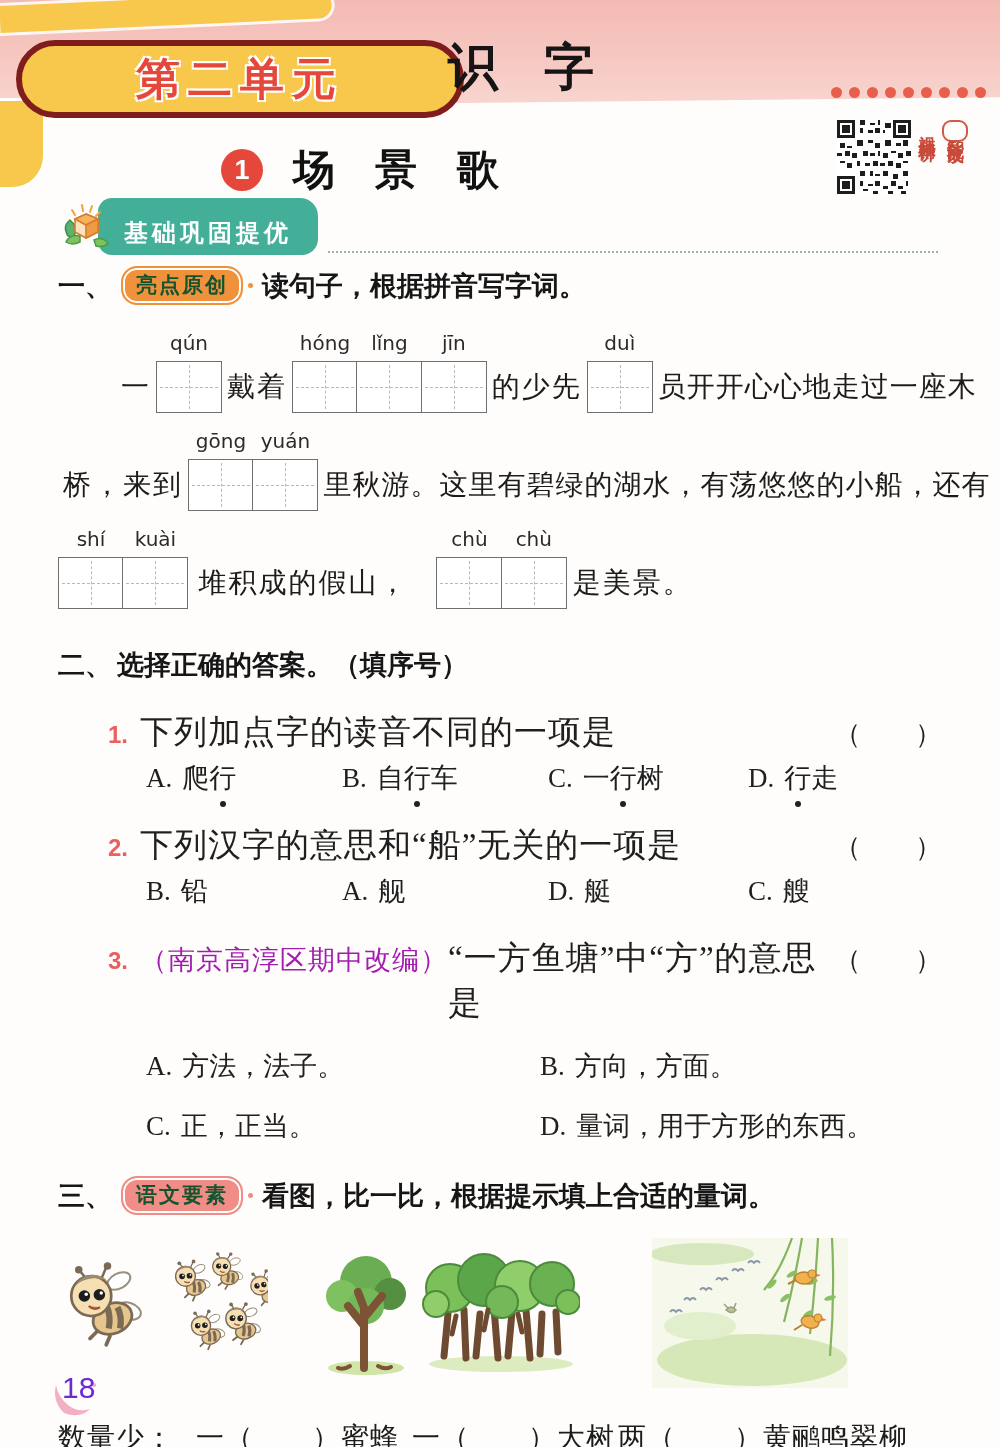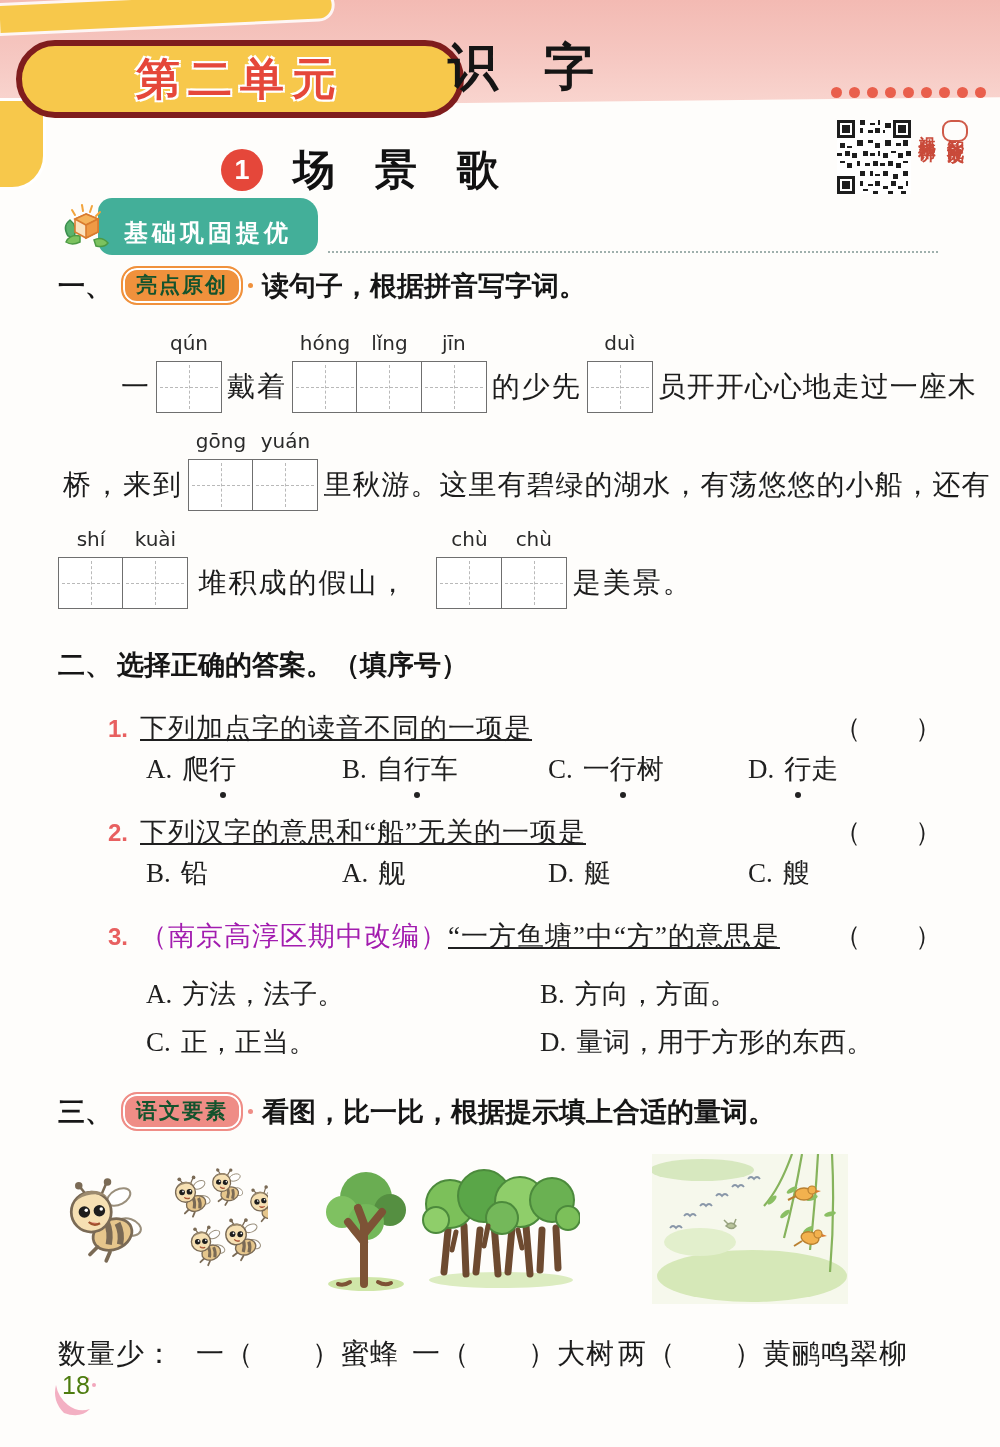--- a/index.html
+++ b/index.html
@@ -103,43 +103,43 @@
   .cell .hl { position:absolute; left:3px; right:3px; top:50%; border-top:1.5px dashed #b9b9b9; }
   .cell .vl { position:absolute; top:3px; bottom:3px; left:50%; border-left:1.5px dashed #b9b9b9; }
   .py {
     position:absolute; top:-31px; left:-10px; right:-10px; text-align:center;
     font-family:"DejaVu Sans",sans-serif; font-weight:normal; font-size:20px; color:#2a2a2a;
   }
 
   .qitem { display:flex; align-items:baseline; margin-top:27px; padding-left:50px; }
   .qnum { font-family:"Liberation Sans",sans-serif; font-weight:bold; font-size:24px; color:#e86060; margin-right:12px; flex:none; }
   .qsource { font-family:"Liberation Serif",serif; font-size:27px; color:#a21caf; letter-spacing:1px; white-space:nowrap; }
-  .qtext { font-family:"Liberation Serif",serif; font-size:27px; letter-spacing:1px;text-decoration:underline; }
+  .qtext { font-family:"Liberation Serif",serif; font-size:33px; letter-spacing:1px; }
   .bracket { margin-left:auto; font-family:"Liberation Serif",serif; font-size:27px; flex:none; }
 
   .opts4 { display:grid; grid-template-columns:196px 206px 200px 1fr; margin:5px 0 6px 88px; }
-  .opts2 { display:grid; grid-template-columns:394px 1fr; row-gap:12px; margin:22px 0 2px 88px; }
+  .opts2 { display:grid; grid-template-columns:394px 1fr; row-gap:24px; margin:22px 0 2px 88px; }
   .opt { font-family:"Liberation Serif",serif; font-size:27px; white-space:nowrap; }
   .olabel { margin-right:10px; }
   .dotted { position:relative; display:inline-block; }
   .dotted::after {
     content:""; position:absolute; left:50%; transform:translateX(-50%);
     bottom:-11px; width:6px; height:6px; border-radius:50%; background:#222;
   }
   .dotted:empty::after { display:none; }
 
   .imgs { display:flex; align-items:center; height:152px; margin-top:22px; }
   .imgs svg { flex:none; }
 
   .count-row { display:grid; grid-template-columns:138px 216px 206px auto; align-items:baseline; margin-top:30px; }
   .count-row .kai { letter-spacing:1px; }
 
   .page-num { position:absolute; left:56px; bottom:34px; width:52px; height:44px; }
   .page-num svg { position:absolute; left:-6px; top:6px; width:52px; height:44px; }
-  .page-num b { position:relative; font-family:"Liberation Sans",sans-serif; font-weight:normal; font-size:25px; color:#4d7c0f; left:6px; top:2px; }
+  .page-num b { position:relative; font-family:"Liberation Sans",sans-serif; font-weight:normal; font-size:30px; color:#6d28d9; left:6px; top:2px; }
 </style>
 </head>
 <body>
 
 <div class="page">
 
   <div class="header">
     <div class="banner"></div>
     <div class="yellow-strip"></div>
     <div class="yellow-tail"></div>

